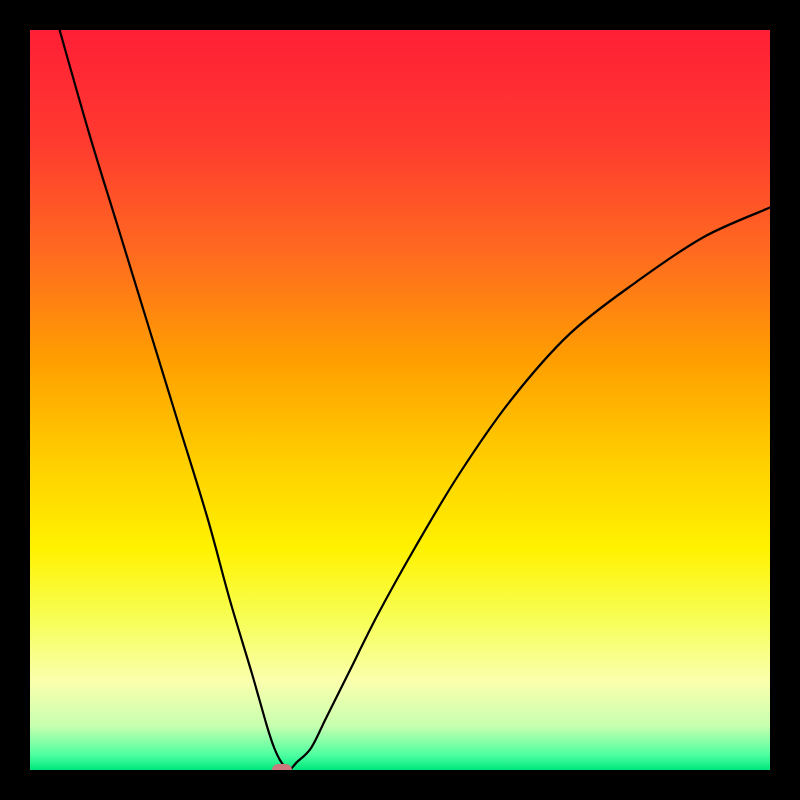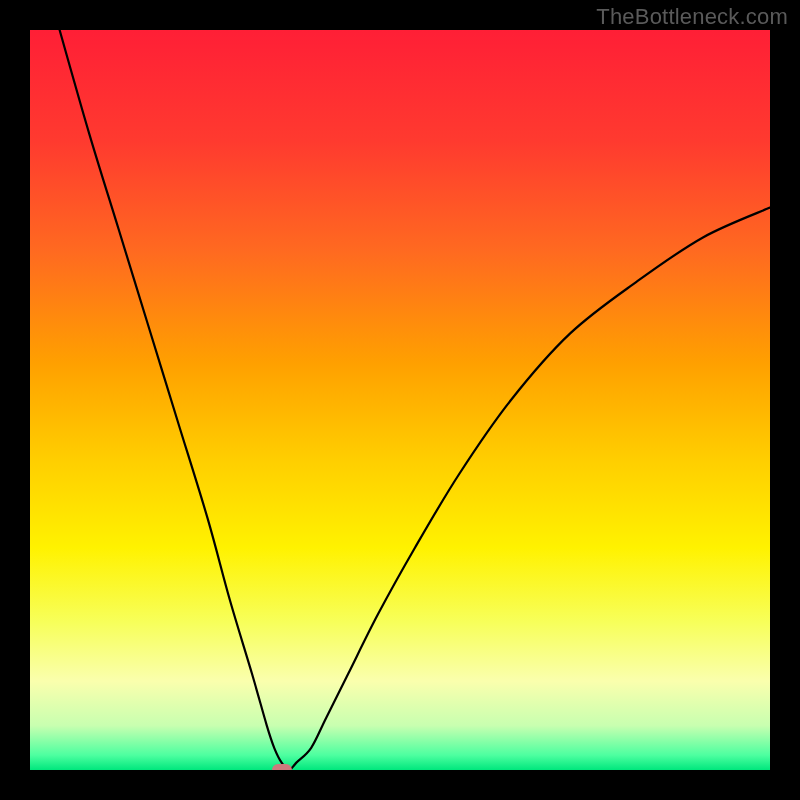--- a/index.html
+++ b/index.html
@@ -54,21 +54,20 @@
     border-radius: 6px;
     background: #cc7a7d;
     transform: translate(-50%, -50%);
     z-index: 5;
   }
 </style>
 </head>
 <body>
 
 <div class="frame">
-  <div class="watermark">TheBottleneck.com</div>
   <div class="plot-area">
     <svg id="plot-svg" viewBox="0 0 740 740">
       <defs>
         <linearGradient id="bg-grad" x1="0" y1="0" x2="0" y2="1">
             <stop offset="0%" stop-color="#ff1f36"></stop>
             <stop offset="15%" stop-color="#ff3a2f"></stop>
             <stop offset="30%" stop-color="#ff6a20"></stop>
             <stop offset="45%" stop-color="#ffa000"></stop>
             <stop offset="57.99999999999999%" stop-color="#ffce00"></stop>
             <stop offset="70%" stop-color="#fff200"></stop>

